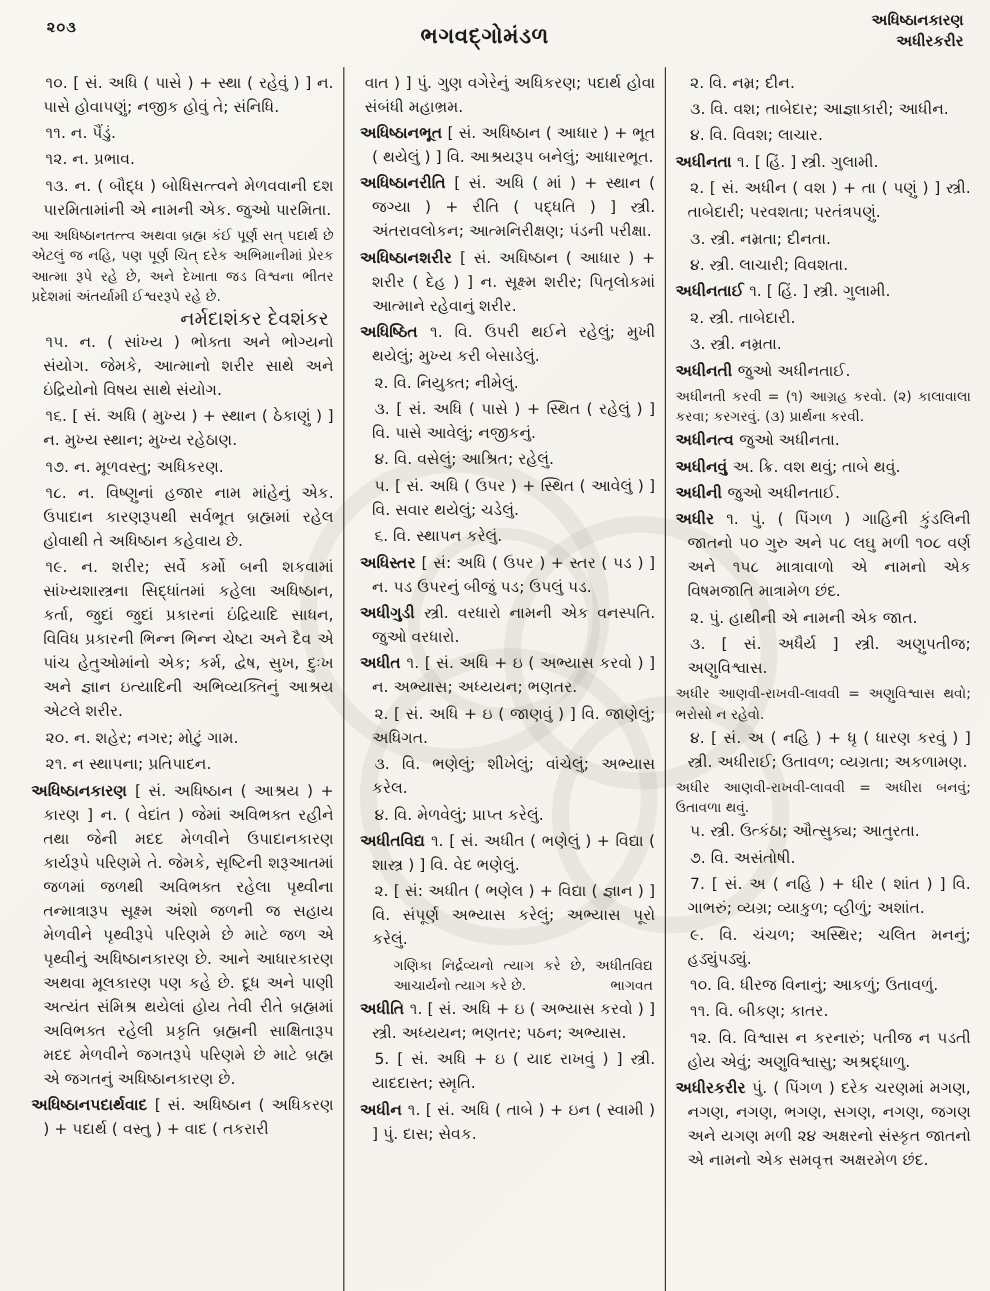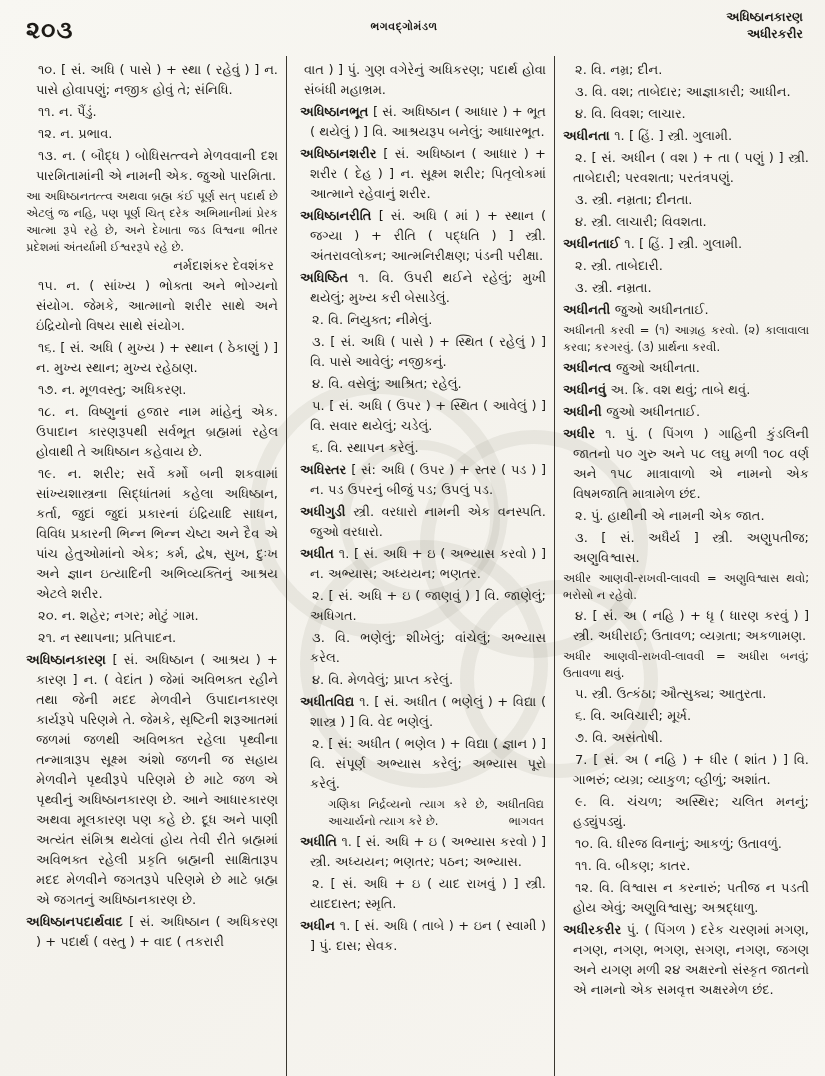--- a/index.html
+++ b/index.html
@@ -10,26 +10,26 @@
     color:#1d1b17;
     position:relative;
     overflow:hidden;
   }
   .page{
     position:absolute;inset:0;
     background:linear-gradient(135deg,#f8f7f2 0%,#f4f2ec 55%,#f7f5f0 100%);
   }
   
   .page-number{
-    position:absolute;left:26px;top:16px;
-    font-size:24px;font-weight:bold;letter-spacing:1px;
+    position:absolute;left:39px;top:16px;
+    font-size:12px;font-weight:bold;letter-spacing:1px;
   }
   .page-title{
     position:absolute;left:0;right:17px;top:20px;
-    text-align:center;font-size:11px;font-weight:bold;letter-spacing:.5px;
+    text-align:center;font-size:18px;font-weight:bold;letter-spacing:.5px;
   }
   .guide-words{
     position:absolute;right:22px;top:8px;
     text-align:right;font-size:12.5px;font-weight:bold;line-height:17px;
   }
   
   .columns{
     position:absolute;left:14px;right:8px;top:56px;bottom:0;
     display:flex;
   }
@@ -43,21 +43,21 @@
   .col-1{width:272px;padding-left:12px;}
   .col-2{width:268px;border-left:1.5px solid #39362f;padding-left:13px;}
   .col-3{width:263px;border-left:1.5px solid #39362f;flex:1;}
   .blk{margin:0 0 2px 0;}
   .entry{padding-left:10px;text-indent:-10px;}
   .entry .head{font-weight:bold;}
   .cont{padding-left:4px;}
   .sense{padding-left:10px;text-indent:2px;}
   .note{font-size:11.5px;line-height:17px;}
   .quote{margin-left:28px;margin-right:2px;font-size:11.5px;line-height:17px;}
-  .sig{text-align:right;font-size:13px;line-height:16px;padding-right:4px;}
+  .sig{text-align:right;font-size:16px;line-height:16px;padding-right:4px;}
   .attr{float:right;padding-left:8px;}
   
   .stamp{position:absolute;pointer-events:none;}
   .stamp div{
     position:absolute;border-radius:50%;
     border:14px solid rgba(120,115,100,0.10);
   }
   .stamp .c1{left:250px;top:380px;width:230px;height:230px;}
   .stamp .c2{left:420px;top:430px;width:200px;height:200px;}
   .stamp .c3{left:300px;top:540px;width:220px;height:220px;}
@@ -98,39 +98,39 @@
         <p class="blk sense">૧૮. ન. વિષ્ણુનાં હજાર નામ માંહેનું એક. ઉપાદાન કારણરૂપથી સર્વભૂત બ્રહ્મમાં રહેલ હોવાથી તે અધિષ્ઠાન કહેવાય છે.</p>
         <p class="blk sense">૧૯. ન. શરીર; સર્વે કર્મો બની શકવામાં સાંખ્યશાસ્ત્રના સિદ્ધાંતમાં કહેલા અધિષ્ઠાન, કર્તા, જુદાં જુદાં પ્રકારનાં ઇંદ્રિયાદિ સાધન, વિવિધ પ્રકારની ભિન્ન ભિન્ન ચેષ્ટા અને દૈવ એ પાંચ હેતુઓમાંનો એક; કર્મ, દ્વેષ, સુખ, દુઃખ અને જ્ઞાન ઇત્યાદિની અભિવ્યક્તિનું આશ્રય એટલે શરીર.</p>
         <p class="blk sense">૨૦. ન. શહેર; નગર; મોટું ગામ.</p>
         <p class="blk sense">૨૧. ન સ્થાપના; પ્રતિપાદન.</p>
         <p class="blk entry"><span class="head">અધિષ્ઠાનકારણ </span>[ સં. અધિષ્ઠાન ( આશ્રય ) + કારણ ] ન. ( વેદાંત ) જેમાં અવિભક્ત રહીને તથા જેની મદદ મેળવીને ઉપાદાનકારણ કાર્યરૂપે પરિણમે તે. જેમકે, સૃષ્ટિની શરૂઆતમાં જળમાં જળથી અવિભક્ત રહેલા પૃથ્વીના તન્માત્રારૂપ સૂક્ષ્મ અંશો જળની જ સહાય મેળવીને પૃથ્વીરૂપે પરિણમે છે માટે જળ એ પૃથ્વીનું અધિષ્ઠાનકારણ છે. આને આધારકારણ અથવા મૂલકારણ પણ કહે છે. દૂધ અને પાણી અત્યંત સંમિશ્ર થયેલાં હોય તેવી રીતે બ્રહ્મમાં અવિભક્ત રહેલી પ્રકૃતિ બ્રહ્મની સાક્ષિતારૂપ મદદ મેળવીને જગતરૂપે પરિણમે છે માટે બ્રહ્મ એ જગતનું અધિષ્ઠાનકારણ છે.</p>
         <p class="blk entry"><span class="head">અધિષ્ઠાનપદાર્થવાદ </span>[ સં. અધિષ્ઠાન ( અધિકરણ ) + પદાર્થ ( વસ્તુ ) + વાદ ( તકરારી</p>
       </div>
     <div class="col col-2">
         <p class="blk cont">વાત ) ] પું. ગુણ વગેરેનું અધિકરણ; પદાર્થ હોવા સંબંધી મહાભ્રમ.</p>
         <p class="blk entry"><span class="head">અધિષ્ઠાનભૂત </span>[ સં. અધિષ્ઠાન ( આધાર ) + ભૂત ( થયેલું ) ] વિ. આશ્રયરૂપ બનેલું; આધારભૂત.</p>
+        <p class="blk entry"><span class="head">અધિષ્ઠાનરીતિ </span>[ સં. અધિ ( માં ) + સ્થાન ( જગ્યા ) + રીતિ ( પદ્ધતિ ) ] સ્ત્રી. અંતરાવલોકન; આત્મનિરીક્ષણ; પંડની પરીક્ષા.</p>
         <p class="blk entry"><span class="head">અધિષ્ઠાનશરીર </span>[ સં. અધિષ્ઠાન ( આધાર ) + શરીર ( દેહ ) ] ન. સૂક્ષ્મ શરીર; પિતૃલોકમાં આત્માને રહેવાનું શરીર.</p>
-        <p class="blk entry"><span class="head">અધિષ્ઠાનરીતિ </span>[ સં. અધિ ( માં ) + સ્થાન ( જગ્યા ) + રીતિ ( પદ્ધતિ ) ] સ્ત્રી. અંતરાવલોકન; આત્મનિરીક્ષણ; પંડની પરીક્ષા.</p>
         <p class="blk entry"><span class="head">અધિષ્ઠિત </span>૧. વિ. ઉપરી થઈને રહેલું; મુખી થયેલું; મુખ્ય કરી બેસાડેલું.</p>
         <p class="blk sense">૨. વિ. નિયુક્ત; નીમેલું.</p>
         <p class="blk sense">૩. [ સં. અધિ ( પાસે ) + સ્થિત ( રહેલું ) ] વિ. પાસે આવેલું; નજીકનું.</p>
         <p class="blk sense">૪. વિ. વસેલું; આશ્રિત; રહેલું.</p>
         <p class="blk sense">૫. [ સં. અધિ ( ઉપર ) + સ્થિત ( આવેલું ) ] વિ. સવાર થયેલું; ચડેલું.</p>
         <p class="blk sense">૬. વિ. સ્થાપન કરેલું.</p>
         <p class="blk entry"><span class="head">અધિસ્તર </span>[ સં: અધિ ( ઉપર ) + સ્તર ( પડ ) ] ન. પડ ઉપરનું બીજું પડ; ઉપલું પડ.</p>
         <p class="blk entry"><span class="head">અધીગુડી </span>સ્ત્રી. વરધારો નામની એક વનસ્પતિ. જુઓ વરધારો.</p>
         <p class="blk entry"><span class="head">અધીત </span>૧. [ સં. અધિ + ઇ ( અભ્યાસ કરવો ) ] ન. અભ્યાસ; અધ્યયન; ભણતર.</p>
         <p class="blk sense">૨. [ સં. અધિ + ઇ ( જાણવું ) ] વિ. જાણેલું; અધિગત.</p>
         <p class="blk sense">૩. વિ. ભણેલું; શીખેલું; વાંચેલું; અભ્યાસ કરેલ.</p>
         <p class="blk sense">૪. વિ. મેળવેલું; પ્રાપ્ત કરેલું.</p>
         <p class="blk entry"><span class="head">અધીતવિદ્ય </span>૧. [ સં. અધીત ( ભણેલું ) + વિદ્યા ( શાસ્ત્ર ) ] વિ. વેદ ભણેલું.</p>
         <p class="blk sense">૨. [ સં: અધીત ( ભણેલ ) + વિદ્યા ( જ્ઞાન ) ] વિ. સંપૂર્ણ અભ્યાસ કરેલું; અભ્યાસ પૂરો કરેલું.</p>
         <p class="blk quote">ગણિકા નિર્દ્રવ્યનો ત્યાગ કરે છે, અધીતવિદ્ય આચાર્યનો ત્યાગ કરે છે.<span class="attr">ભાગવત</span></p>
         <p class="blk entry"><span class="head">અધીતિ </span>૧. [ સં. અધિ + ઇ ( અભ્યાસ કરવો ) ] સ્ત્રી. અધ્યયન; ભણતર; પઠન; અભ્યાસ.</p>
-        <p class="blk sense">૨. [ સં. અધિ + ઇ ( યાદ રાખવું ) ] સ્ત્રી. યાદદાસ્ત; સ્મૃતિ.</p>
+        <p class="blk sense">5. [ સં. અધિ + ઇ ( યાદ રાખવું ) ] સ્ત્રી. યાદદાસ્ત; સ્મૃતિ.</p>
         <p class="blk entry"><span class="head">અધીન </span>૧. [ સં. અધિ ( તાબે ) + ઇન ( સ્વામી ) ] પું. દાસ; સેવક.</p>
       </div>
     <div class="col col-3">
         <p class="blk sense">૨. વિ. નમ્ર; દીન.</p>
         <p class="blk sense">૩. વિ. વશ; તાબેદાર; આજ્ઞાકારી; આધીન.</p>
         <p class="blk sense">૪. વિ. વિવશ; લાચાર.</p>
         <p class="blk entry"><span class="head">અધીનતા </span>૧. [ હિં. ] સ્ત્રી. ગુલામી.</p>
         <p class="blk sense">૨. [ સં. અધીન ( વશ ) + તા ( પણું ) ] સ્ત્રી. તાબેદારી; પરવશતા; પરતંત્રપણું.</p>
         <p class="blk sense">૩. સ્ત્રી. નમ્રતા; દીનતા.</p>
         <p class="blk sense">૪. સ્ત્રી. લાચારી; વિવશતા.</p>
@@ -142,21 +142,20 @@
         <p class="blk entry"><span class="head">અધીનત્વ </span>જુઓ અધીનતા.</p>
         <p class="blk entry"><span class="head">અધીનવું </span>અ. ક્રિ. વશ થવું; તાબે થવું.</p>
         <p class="blk entry"><span class="head">અધીની </span>જુઓ અધીનતાઈ.</p>
         <p class="blk entry"><span class="head">અધીર </span>૧. પું. ( પિંગળ ) ગાહિની કુંડલિની જાતનો ૫૦ ગુરુ અને ૫૮ લઘુ મળી ૧૦૮ વર્ણ અને ૧૫૮ માત્રાવાળો એ નામનો એક વિષમજાતિ માત્રામેળ છંદ.</p>
         <p class="blk sense">૨. પું. હાથીની એ નામની એક જાત.</p>
         <p class="blk sense">૩. [ સં. અધૈર્ય ] સ્ત્રી. અણુપતીજ; અણુવિશ્વાસ.</p>
         <p class="blk note">અધીર આણવી-રાખવી-લાવવી = અણુવિશ્વાસ થવો; ભરોસો ન રહેવો.</p>
         <p class="blk sense">૪. [ સં. અ ( નહિ ) + ધૃ ( ધારણ કરવું ) ] સ્ત્રી. અધીરાઈ; ઉતાવળ; વ્યગ્રતા; અકળામણ.</p>
         <p class="blk note">અધીર આણવી-રાખવી-લાવવી = અધીરા બનવું; ઉતાવળા થવું.</p>
         <p class="blk sense">૫. સ્ત્રી. ઉત્કંઠા; ઔત્સુક્ય; આતુરતા.</p>
-        <p class="blk sense">૬. વિ. અવિચારી; મૂર્ખ.</p>
         <p class="blk sense">૭. વિ. અસંતોષી.</p>
         <p class="blk sense">7. [ સં. અ ( નહિ ) + ધીર ( શાંત ) ] વિ. ગાભરું; વ્યગ્ર; વ્યાકુળ; વ્હીળું; અશાંત.</p>
         <p class="blk sense">૯. વિ. ચંચળ; અસ્થિર; ચલિત મનનું; હડ્યુંપડ્યું.</p>
         <p class="blk sense">૧૦. વિ. ધીરજ વિનાનું; આકળું; ઉતાવળું.</p>
         <p class="blk sense">૧૧. વિ. બીકણ; કાતર.</p>
         <p class="blk sense">૧૨. વિ. વિશ્વાસ ન કરનારું; પતીજ ન પડતી હોય એવું; અણુવિશ્વાસુ; અશ્રદ્ધાળુ.</p>
         <p class="blk entry"><span class="head">અધીરકરીર </span>પું. ( પિંગળ ) દરેક ચરણમાં મગણ, નગણ, નગણ, ભગણ, સગણ, નગણ, જગણ અને યગણ મળી ૨૪ અક્ષરનો સંસ્કૃત જાતનો એ નામનો એક સમવૃત્ત અક્ષરમેળ છંદ.</p>
       </div>
   </div>
 

